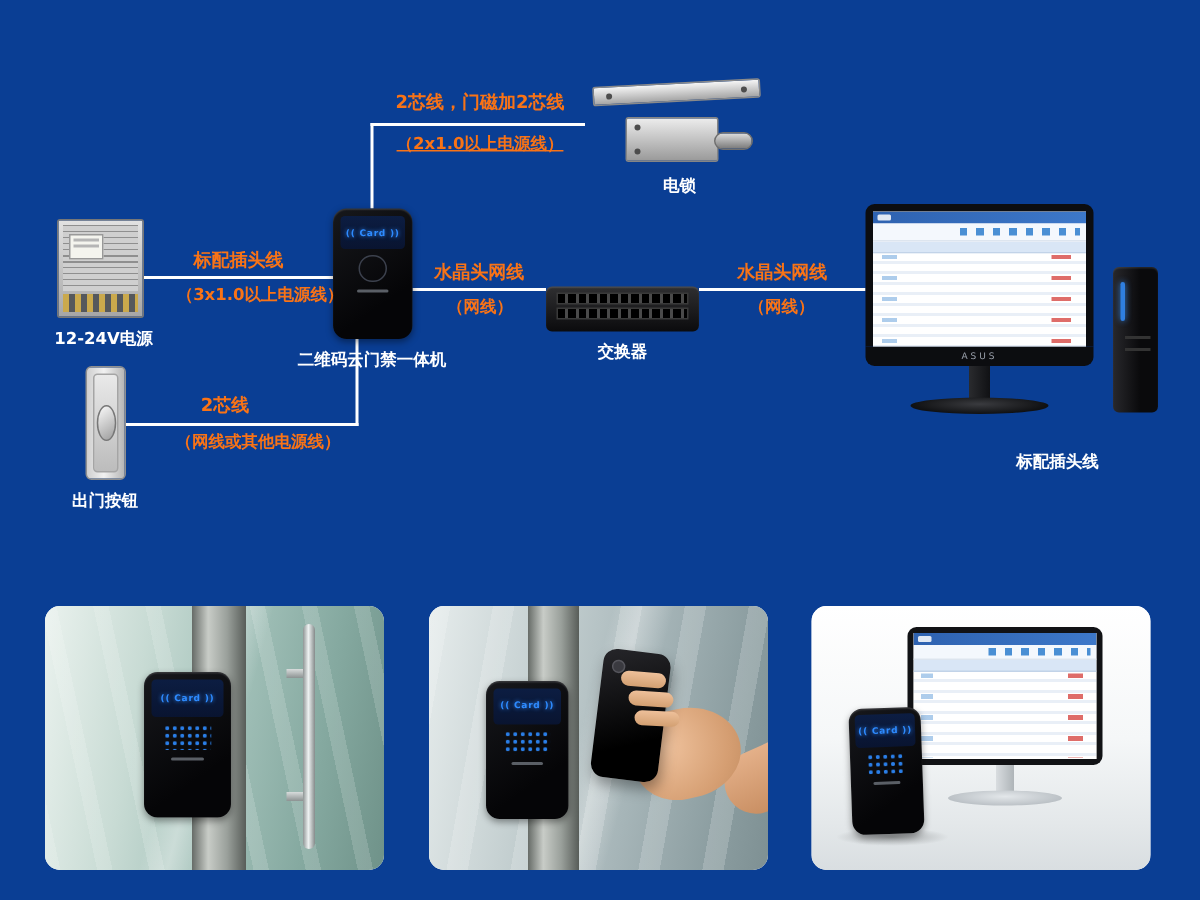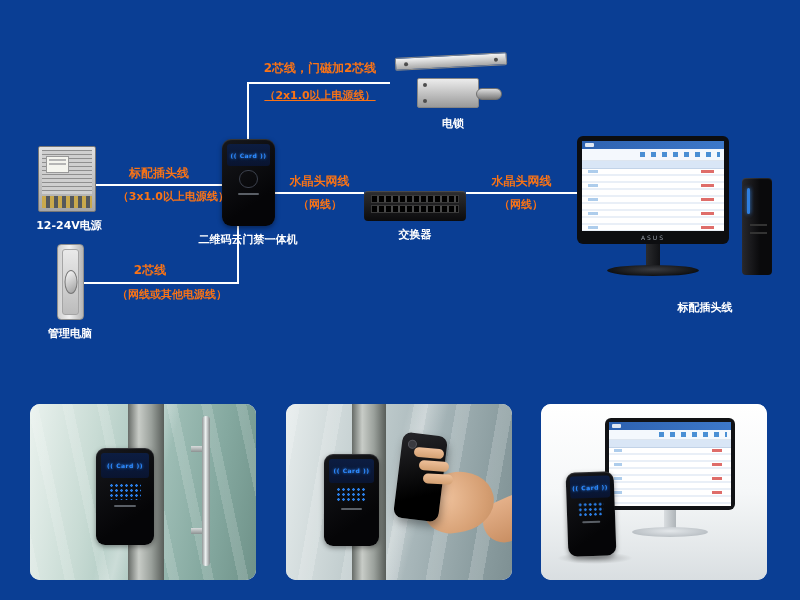--- a/index.html
+++ b/index.html
@@ -220,21 +220,21 @@
   <div class="clabel t-power1">标配插头线</div>
   <div class="clabel sub t-power2">（3x1.0以上电源线）</div>
   <div class="clabel t-net1a">水晶头网线</div>
   <div class="clabel sub t-net1b">（网线）</div>
   <div class="clabel t-net2a">水晶头网线</div>
   <div class="clabel sub t-net2b">（网线）</div>
   <div class="clabel t-exit1">2芯线</div>
   <div class="clabel sub t-exit2">（网线或其他电源线）</div>
 
   <div class="lbl t-power-name">12-24V电源</div>
-  <div class="lbl t-exit-name">管理电脑</div>
+  <div class="lbl t-exit-name">出门按钮</div>
   <div class="lbl t-device-name">二维码云门禁一体机</div>
   <div class="lbl t-lock-name">电锁</div>
   <div class="lbl t-switch-name">交换器</div>
   <div class="lbl t-pc-name">标配插头线</div>
 </div>
 
 <div class="photo photo1">
   <div class="pbg"></div>
   <div class="doorframe"></div>
   <div class="reader r1">

